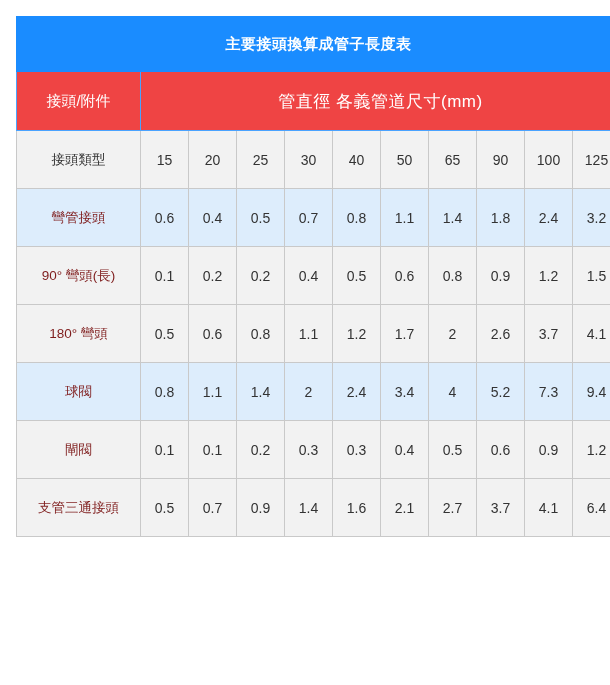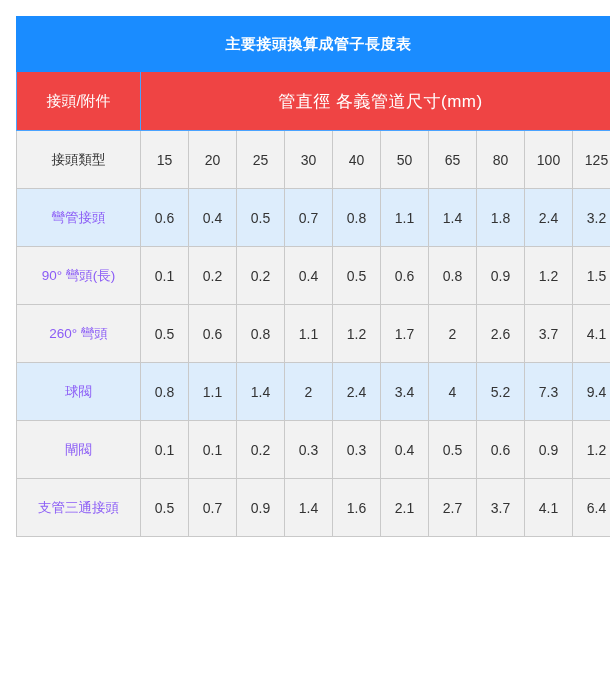--- a/index.html
+++ b/index.html
@@ -57,21 +57,21 @@
     letter-spacing: 0.5px;
     text-align: center;
   }
   
   tr.data-row td {
     height: 57px;
     font-size: 14px;
   }
   tr.data-row td.rowlabel {
     background: #f2f2f2;
-    color: #8b5cf6;
+    color: #7f1d1d;
     font-size: 13.5px;
   }
   tr.data-row td.cell {
     background: #f2f2f2;
     color: #333333;
   }
   tr.data-row.alt td.rowlabel,
   tr.data-row.alt td.cell {
     background: #ddedfc;
   }
@@ -109,21 +109,21 @@
       </tr>
       <tr class="data-row head-row">
         <td class="rowlabel">接頭類型</td>
         <td class="cell">15</td>
         <td class="cell">20</td>
         <td class="cell">25</td>
         <td class="cell">30</td>
         <td class="cell">40</td>
         <td class="cell">50</td>
         <td class="cell">65</td>
-        <td class="cell">80</td>
+        <td class="cell">90</td>
         <td class="cell">100</td>
         <td class="cell">125</td>
       </tr>
 
       <tr class="data-row alt">
         <td class="rowlabel">彎管接頭</td>
         <td class="cell">0.6</td>
         <td class="cell">0.4</td>
         <td class="cell">0.5</td>
         <td class="cell">0.7</td>
@@ -144,21 +144,21 @@
         <td class="cell">0.5</td>
         <td class="cell">0.6</td>
         <td class="cell">0.8</td>
         <td class="cell">0.9</td>
         <td class="cell">1.2</td>
         <td class="cell">1.5</td>
       </tr>
 
 
       <tr class="data-row">
-        <td class="rowlabel">260° 彎頭</td>
+        <td class="rowlabel">180° 彎頭</td>
         <td class="cell">0.5</td>
         <td class="cell">0.6</td>
         <td class="cell">0.8</td>
         <td class="cell">1.1</td>
         <td class="cell">1.2</td>
         <td class="cell">1.7</td>
         <td class="cell">2</td>
         <td class="cell">2.6</td>
         <td class="cell">3.7</td>
         <td class="cell">4.1</td>

